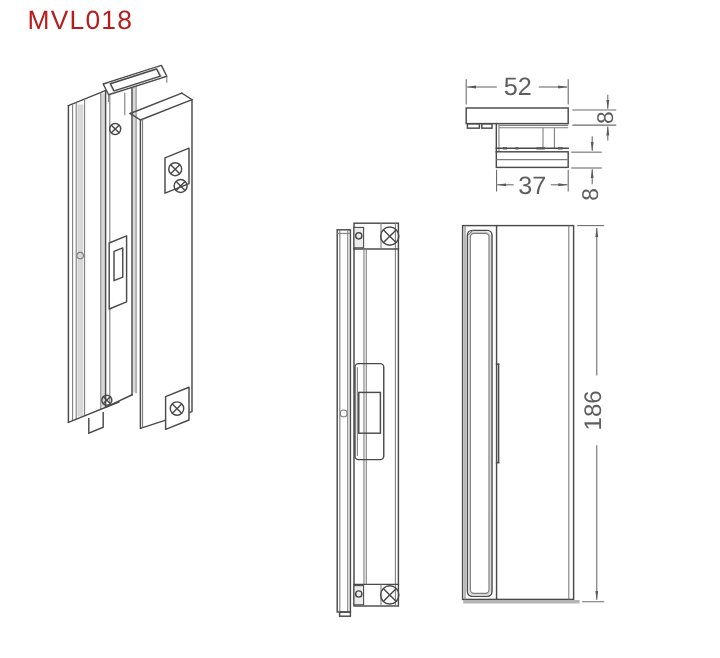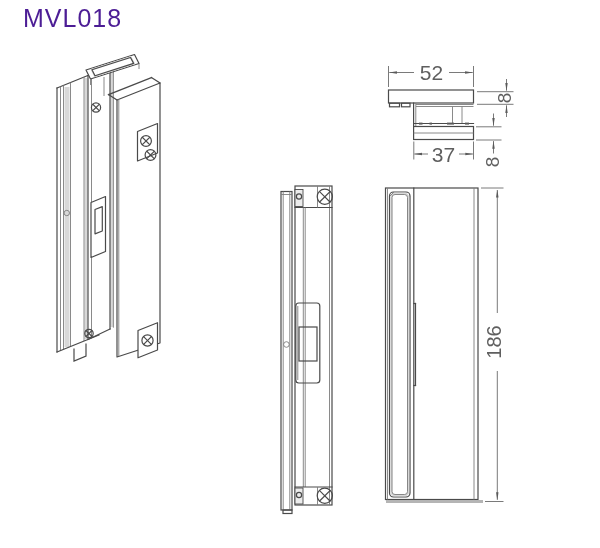--- a/index.html
+++ b/index.html
@@ -1,18 +1,18 @@
 <!DOCTYPE html>
 <html><head>
 <meta charset="utf-8">
 <style>
   html,body{margin:0;padding:0;background:#ffffff;}
   .canvas{position:relative;width:600px;height:548px;background:#ffffff;overflow:hidden;
           font-family:"Liberation Sans",sans-serif;}
-  .title{position:absolute;left:23px;top:4px;font-size:25px;letter-spacing:1px;color:#4c1d95;}
+  .title{position:absolute;left:23px;top:4px;font-size:22px;letter-spacing:1px;color:#b91c1c;}
   svg{position:absolute;left:0;top:0;}
   .ln{stroke:#4a4a4a;stroke-width:1.2;fill:none;stroke-linecap:square;}
   .lnj{stroke:#4a4a4a;stroke-width:1.2;fill:#ffffff;stroke-linejoin:round;}
   .thin{stroke:#7d7d7d;stroke-width:0.9;fill:none;}
   .ltgray{stroke:#d8d8d8;fill:none;}
   .dim{stroke:#6b6b6b;stroke-width:0.9;fill:none;}
   .dimtxt{fill:#5f5f5f;font-size:21px;font-family:"Liberation Sans",sans-serif;}
   .dimtxt8{fill:#5f5f5f;font-size:19px;font-family:"Liberation Sans",sans-serif;}
   .dimtxt186{fill:#5f5f5f;font-size:20px;font-family:"Liberation Sans",sans-serif;}
   .fillgray{fill:#ececec;stroke:#4a4a4a;stroke-width:0.9;}

